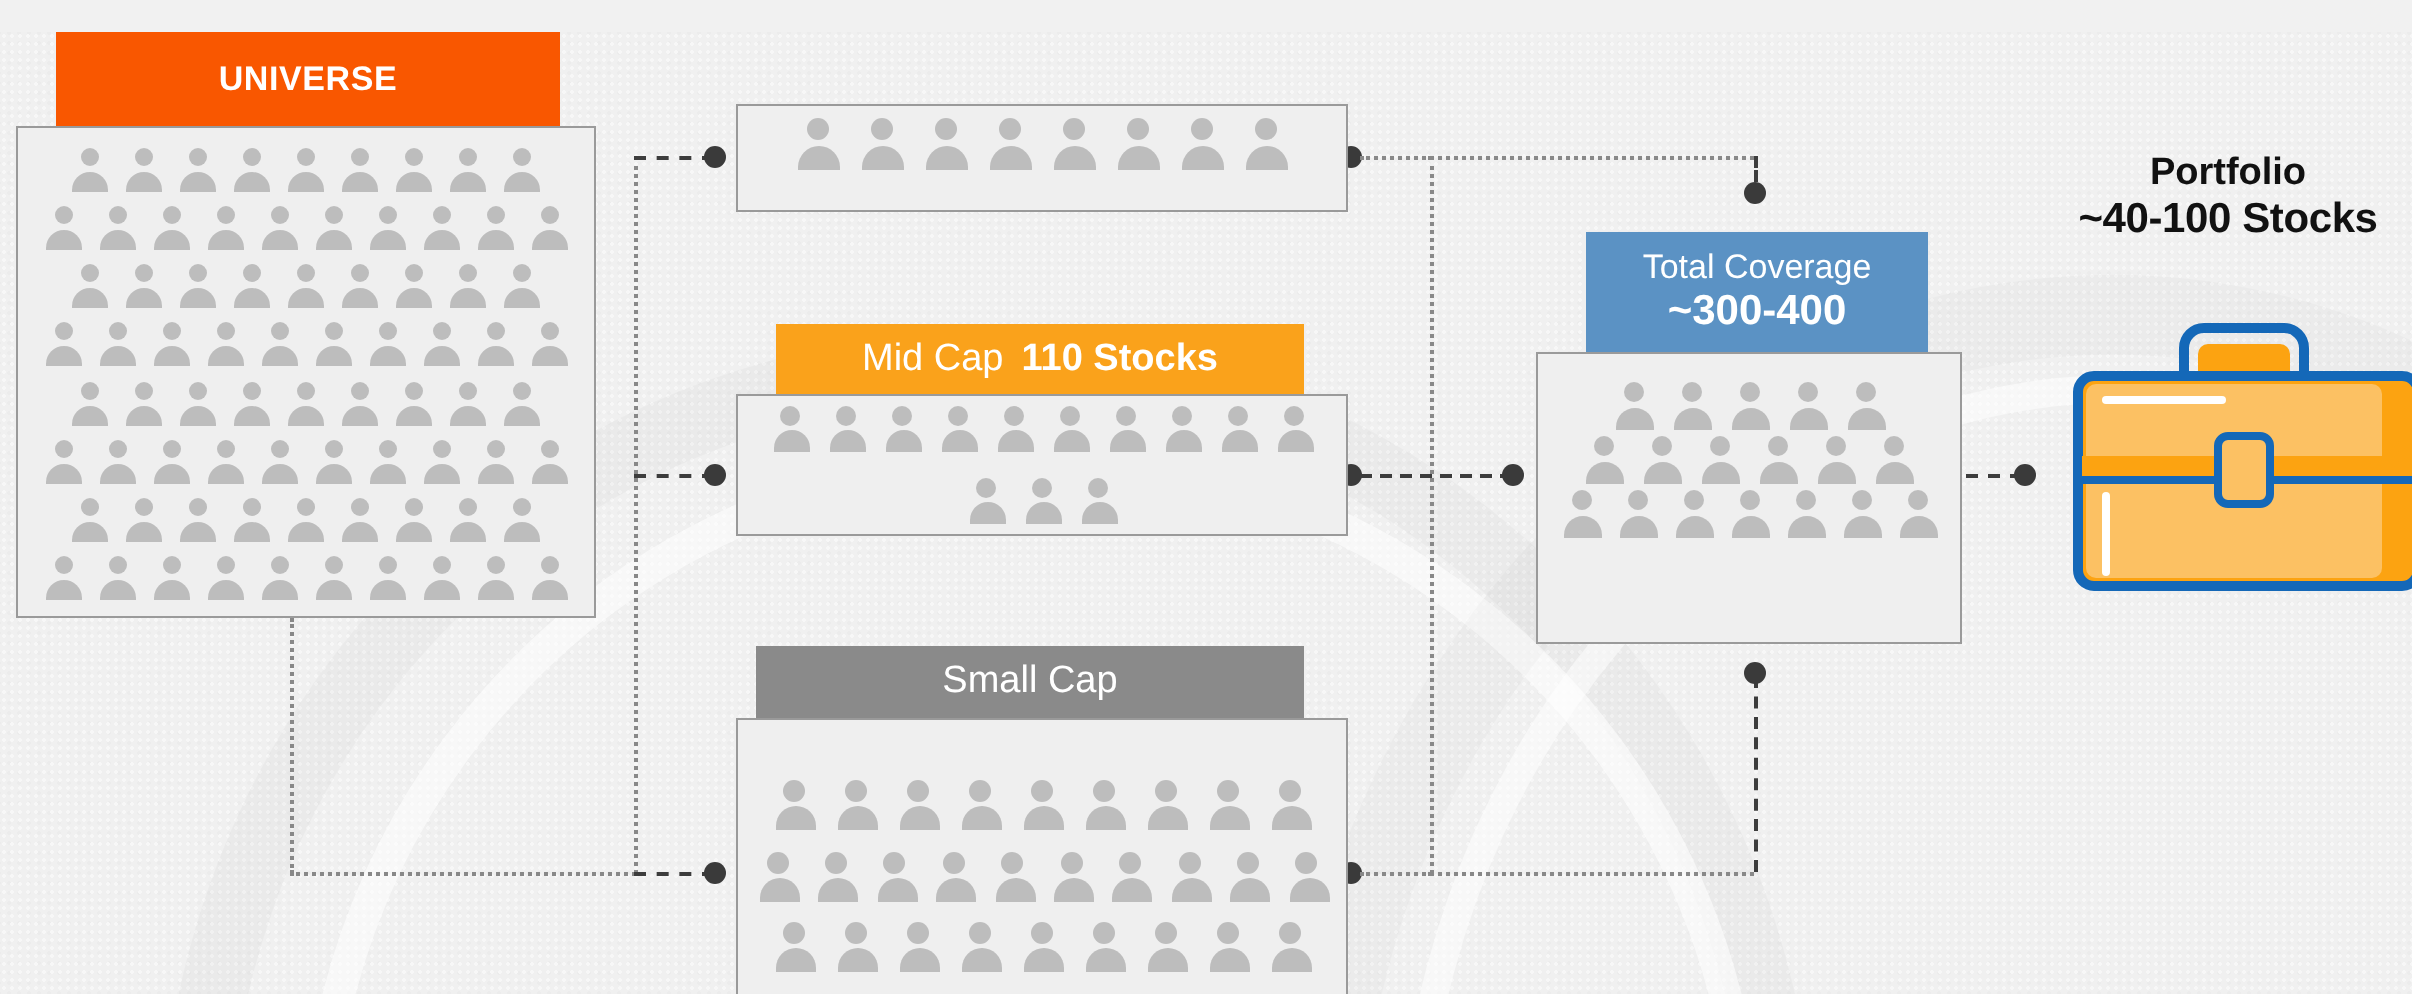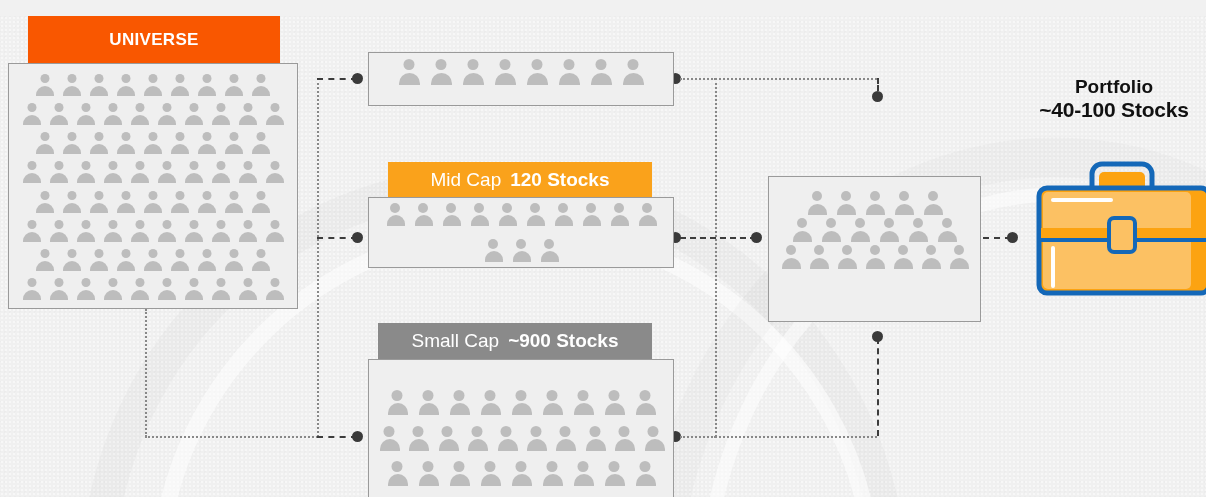--- a/index.html
+++ b/index.html
@@ -500,21 +500,21 @@
           <span class="person" style="width: 26px; height: 26px;">
             <span class="head" style="width: 11px; height: 11px;"></span>
             <span class="body" style="height: 12px; width: 21px; left: 3px; border-top-left-radius: 10.5px; border-top-right-radius: 10.5px;"></span>
           </span>
         </div>
       </div>
   </div>
 
   <div class="cap-label" id="mid-label">
     <span class="lt">Mid Cap</span>
-    <span class="bd">120 Stocks</span>
+    <span class="bd">110 Stocks</span>
   </div>
   <div class="panel" id="mid-panel">
     <div class="people" style="position: absolute; inset: 5px 6px; display: flex; flex-direction: column; justify-content: space-between;">
         <div class="prow" style="height: 23px; gap: 5px;">
           <span class="person" style="width: 23px; height: 23px;">
             <span class="head" style="width: 10px; height: 10px;"></span>
             <span class="body" style="height: 11px; width: 18px; left: 3px; border-top-left-radius: 9px; border-top-right-radius: 9px;"></span>
           </span>
           <span class="person" style="width: 23px; height: 23px;">
             <span class="head" style="width: 10px; height: 10px;"></span>
@@ -565,21 +565,20 @@
           <span class="person" style="width: 23px; height: 23px;">
             <span class="head" style="width: 10px; height: 10px;"></span>
             <span class="body" style="height: 11px; width: 18px; left: 3px; border-top-left-radius: 9px; border-top-right-radius: 9px;"></span>
           </span>
         </div>
       </div>
   </div>
 
   <div class="cap-label" id="small-label">
     <span class="lt">Small Cap</span>
-    <span class="bd">~900 Stocks</span>
   </div>
   <div class="panel" id="small-panel">
     <div class="people" style="position: absolute; left: 8px; right: 8px; top: 30px; height: 96px; display: flex; flex-direction: column; justify-content: space-between;">
         <div class="prow" style="height: 25px; gap: 6px;">
           <span class="person" style="width: 25px; height: 25px;">
             <span class="head" style="width: 11px; height: 11px;"></span>
             <span class="body" style="height: 12px; width: 20px; left: 3px; border-top-left-radius: 10px; border-top-right-radius: 10px;"></span>
           </span>
           <span class="person" style="width: 25px; height: 25px;">
             <span class="head" style="width: 11px; height: 11px;"></span>
@@ -690,20 +689,24 @@
             <span class="body" style="height: 12px; width: 20px; left: 3px; border-top-left-radius: 10px; border-top-right-radius: 10px;"></span>
           </span>
           <span class="person" style="width: 25px; height: 25px;">
             <span class="head" style="width: 11px; height: 11px;"></span>
             <span class="body" style="height: 12px; width: 20px; left: 3px; border-top-left-radius: 10px; border-top-right-radius: 10px;"></span>
           </span>
         </div>
       </div>
   </div>
 
+  <div class="cap-label" id="total-label">
+    <span class="l1">Total Coverage</span>
+    <span class="l2">~300-400</span>
+  </div>
   <div class="panel" id="total-panel">
     <div class="people" style="position: absolute; left: 10px; right: 10px; top: 14px; height: 78px; display: flex; flex-direction: column; justify-content: space-between;">
         <div class="prow" style="height: 24px; gap: 5px;">
           <span class="person" style="width: 24px; height: 24px;">
             <span class="head" style="width: 10px; height: 10px;"></span>
             <span class="body" style="height: 11px; width: 19px; left: 3px; border-top-left-radius: 9.5px; border-top-right-radius: 9.5px;"></span>
           </span>
           <span class="person" style="width: 24px; height: 24px;">
             <span class="head" style="width: 10px; height: 10px;"></span>
             <span class="body" style="height: 11px; width: 19px; left: 3px; border-top-left-radius: 9.5px; border-top-right-radius: 9.5px;"></span>

